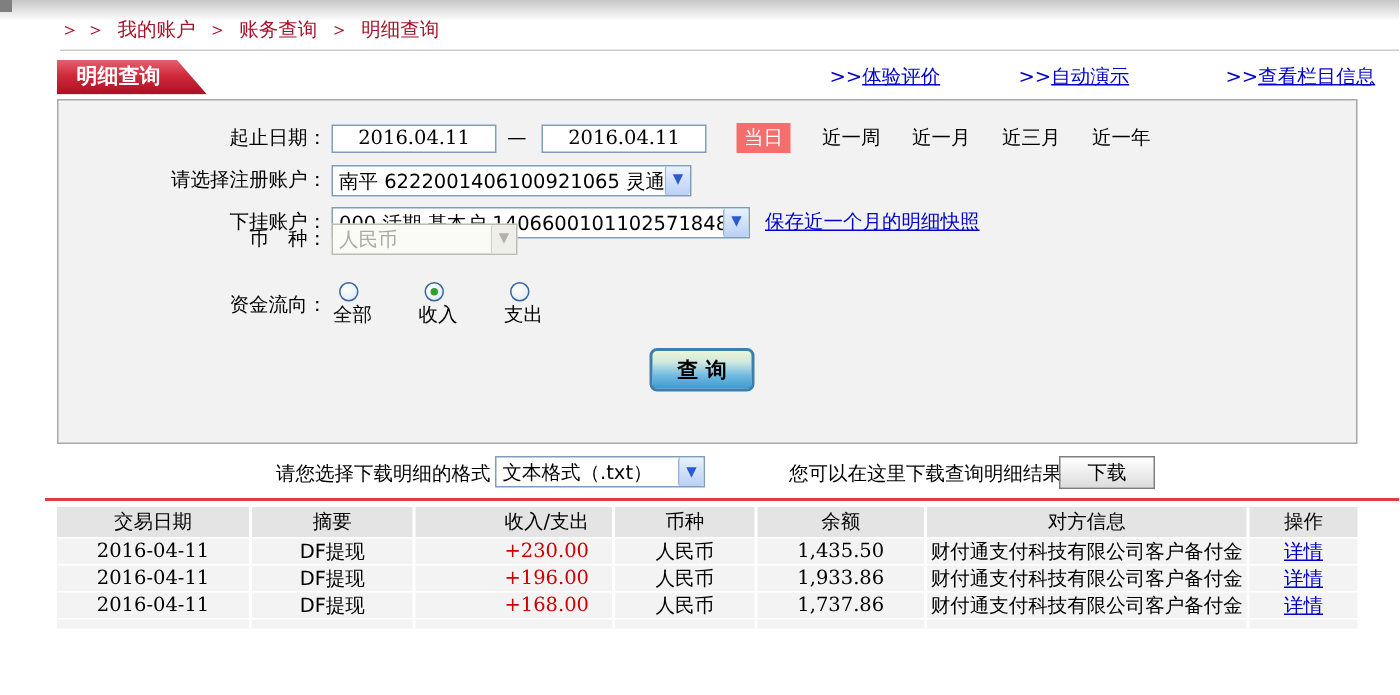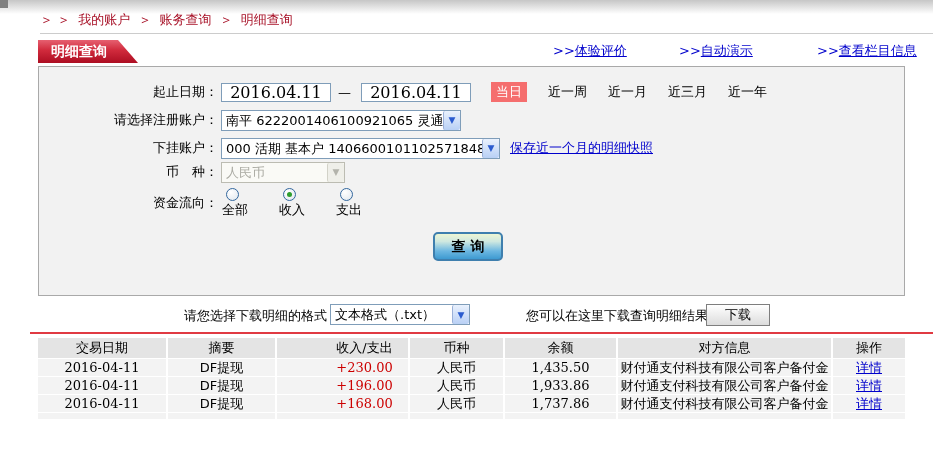--- a/index.html
+++ b/index.html
@@ -24,21 +24,21 @@
   .hlink { position:absolute; top:42px; color:#0000cc; cursor:pointer; text-decoration:none; white-space:nowrap; }
   .hlink .lt { text-decoration:underline; }
 
   .panel { position:absolute; top:66px; left:38px; width:867px; height:230px;
     background:#f2f2f2; border:1px solid #a9a9a9; }
   .frow { position:absolute; left:0; right:0; height:22px; display:flex; align-items:center; }
   .flabel { display:inline-block; width:179px; text-align:right; white-space:nowrap; }
   .num { font-family:"DejaVu Serif","Liberation Serif",serif; }
 
   .date-input { width:110px; height:19px; border:1px solid #7f9db9; background:#fff;
-    text-align:center; font-size:16px; margin-left:3px; }
+    text-align:center; font-size:13px; margin-left:3px; }
   .dash { margin:0 7px; }
   .badge-today { margin-left:20px; background:#f56e6e; color:#fff; padding:1px 5px; cursor:pointer; }
   .qrange { margin-left:21px; cursor:pointer; }
 
   .xselect { display:inline-flex; align-items:stretch; height:21px; background:#fff;
     border:1px solid #7f9db9; margin-left:3px; cursor:pointer; overflow:hidden; }
   .xselect .val { flex:1; padding:1px 4px 0 4px; white-space:nowrap; overflow:hidden; }
   .xselect .arrow { width:17px; display:flex; align-items:center; justify-content:center;
     background:linear-gradient(180deg,#e9f1fd 0%,#b9d0f5 100%);
     border-left:1px solid #9ab0d8; color:#2a5bcf; font-size:9px; border-radius:2px; }
@@ -135,21 +135,21 @@
 
     <div class="frow" style="top:70px">
       <span class="flabel">下挂账户：</span>
       <div class="xselect" style="width:279px">
         <span class="val">000 活期 基本户 1406600101102571848</span>
         <span class="arrow">▼</span>
       </div>
       <span class="snapshot-link">保存近一个月的明细快照</span>
     </div>
 
-    <div class="frow" style="top:94px">
+    <div class="frow" style="top:81px">
       <span class="flabel">币　种：</span>
       <div class="xselect disabled" style="width:124px">
         <span class="val">人民币</span>
         <span class="arrow">▼</span>
       </div>
     </div>
 
     <div class="frow" style="top:125px">
       <span class="flabel">资金流向：</span>
       <span class="radio-opt">

